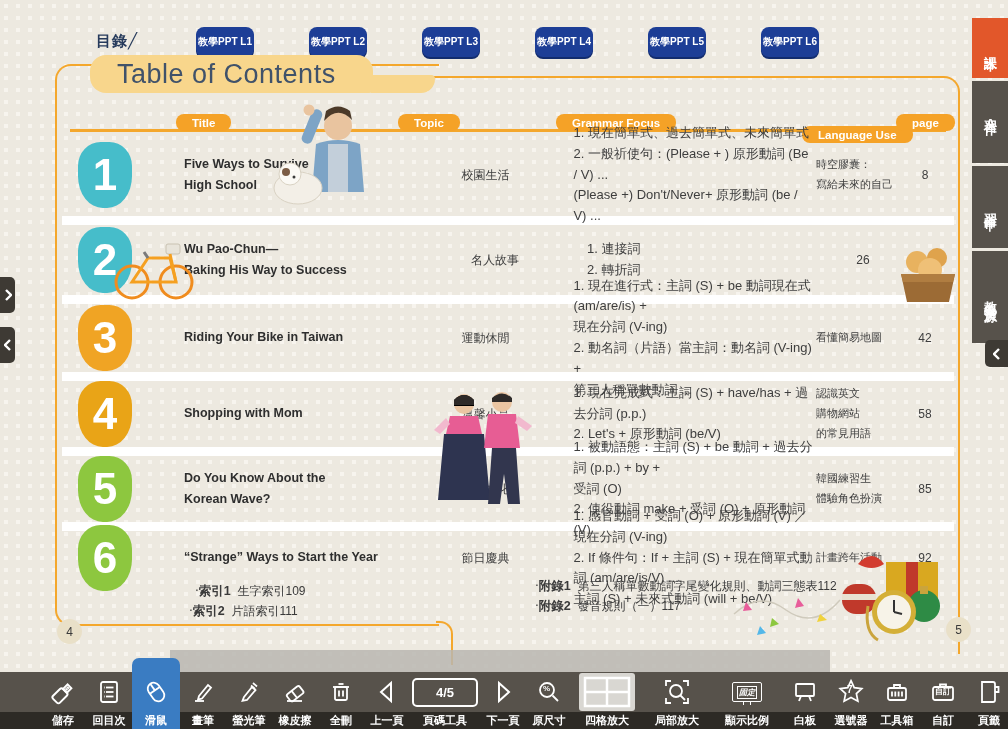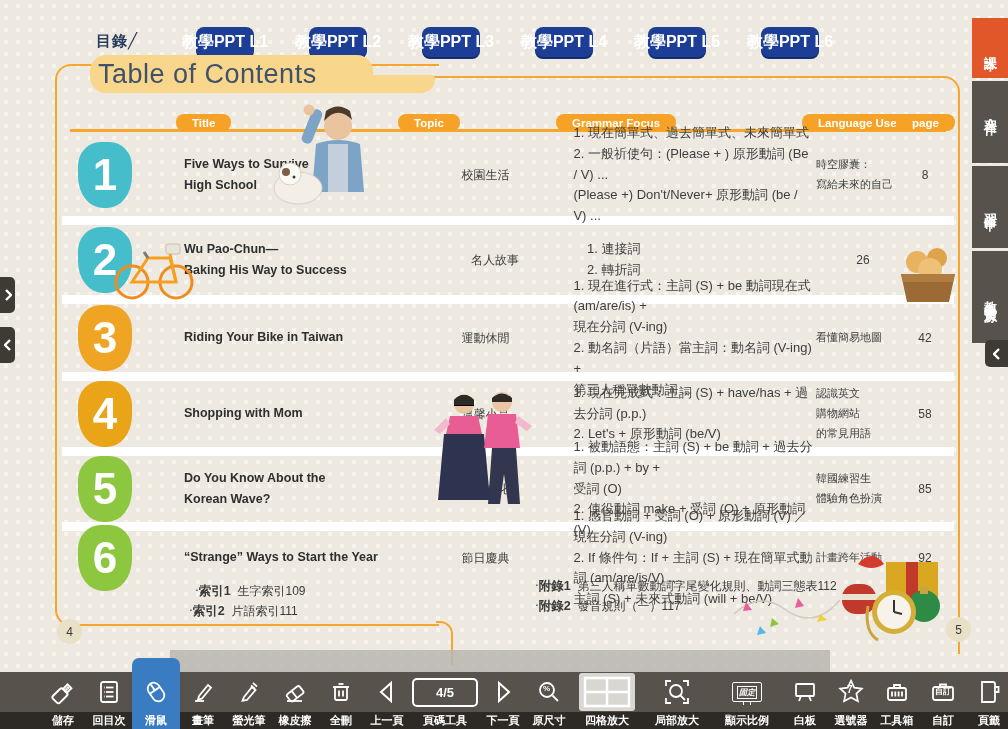--- a/index.html
+++ b/index.html
@@ -4,28 +4,28 @@
 <style>
   html,body{margin:0;padding:0;}
   body{font-family:"Liberation Sans","DejaVu Sans",sans-serif;background:#888;}
   #stage{position:relative;width:1008px;height:729px;overflow:hidden;
     background-color:#ede9e0;
     background-image:radial-gradient(#f7f4ee 26%,rgba(0,0,0,0) 28%);
     background-size:12px 12px;}
   
   .section-label{position:absolute;left:96px;top:32px;font-size:15px;font-weight:bold;color:#273b5c;letter-spacing:1px;}
   .ppt-row{position:absolute;left:196px;top:27px;display:flex;gap:55px;}
-  .ppt-btn{width:58px;height:30px;background:#1d3e96;color:#fff;font-size:16px;font-weight:bold;
+  .ppt-btn{width:58px;height:30px;background:#1d3e96;color:#fff;font-size:10px;font-weight:bold;
     border:none;border-radius:8px;box-shadow:0 2px 0 #122c6e;display:flex;align-items:center;justify-content:center;
     font-family:inherit;cursor:pointer;white-space:nowrap;}
   .title-blob{position:absolute;left:90px;top:55px;width:283px;height:38px;background:#f8d68c;
     border-radius:16px 16px 4px 16px;display:flex;align-items:center;}
   .title-blob::after{content:"";position:absolute;left:281px;bottom:0;width:64px;height:18px;background:#f8d68c;
     border-radius:0 4px 14px 0;}
-  .title-text{font-size:27px;color:#40526a;padding-left:8px;letter-spacing:.5px;}
+  .title-text{font-size:27px;color:#40526a;padding-left:27px;letter-spacing:.5px;}
   
   .frame-left{position:absolute;left:55px;top:64px;width:382px;height:558px;
     border-left:2.5px solid #f4a72c;border-top:2.5px solid #f4a72c;border-bottom:2.5px solid #f4a72c;
     border-radius:16px 0 0 16px;pointer-events:none;}
   .frame-left-tail{position:absolute;left:436px;top:621px;width:15px;height:42px;
     border-top:2.5px solid #f4a72c;border-right:2.5px solid #f4a72c;border-radius:0 13px 0 0;pointer-events:none;}
   .frame-right{position:absolute;left:413px;top:76px;width:545px;height:576px;
     border-top:2.5px solid #f4a72c;border-right:2.5px solid #f4a72c;border-radius:0 16px 0 0;pointer-events:none;}
   .header-rule{position:absolute;left:70px;top:129px;width:876px;height:2.5px;background:#f4a72c;}
   
@@ -100,21 +100,21 @@
     <button class="ppt-btn">教學PPT L6</button>
   </div>
   <div class="title-blob">
     <span class="title-text">Table of Contents</span>
   </div>
 
   <div class="header-rule"></div>
   <div class="pill" style="left:176px;">Title</div>
   <div class="pill" style="left:398px;">Topic</div>
   <div class="pill" style="left:556px;">Grammar Focus</div>
-  <div class="pill" style="left:802px;">Language Use</div>
+  <div class="pill" style="left:802px;margin-top:12px;">Language Use</div>
   <div class="pill" style="left:896px;">page</div>
 
   <div class="rows">
     <div class="row" style="height:82px;">
       <div class="numblob" style="background:#46bdca;">
           <span>1</span>
         </div>
       <div class="c-title">Five Ways to Survive
 High School</div>
       <div class="c-topic">校園生活</div>

